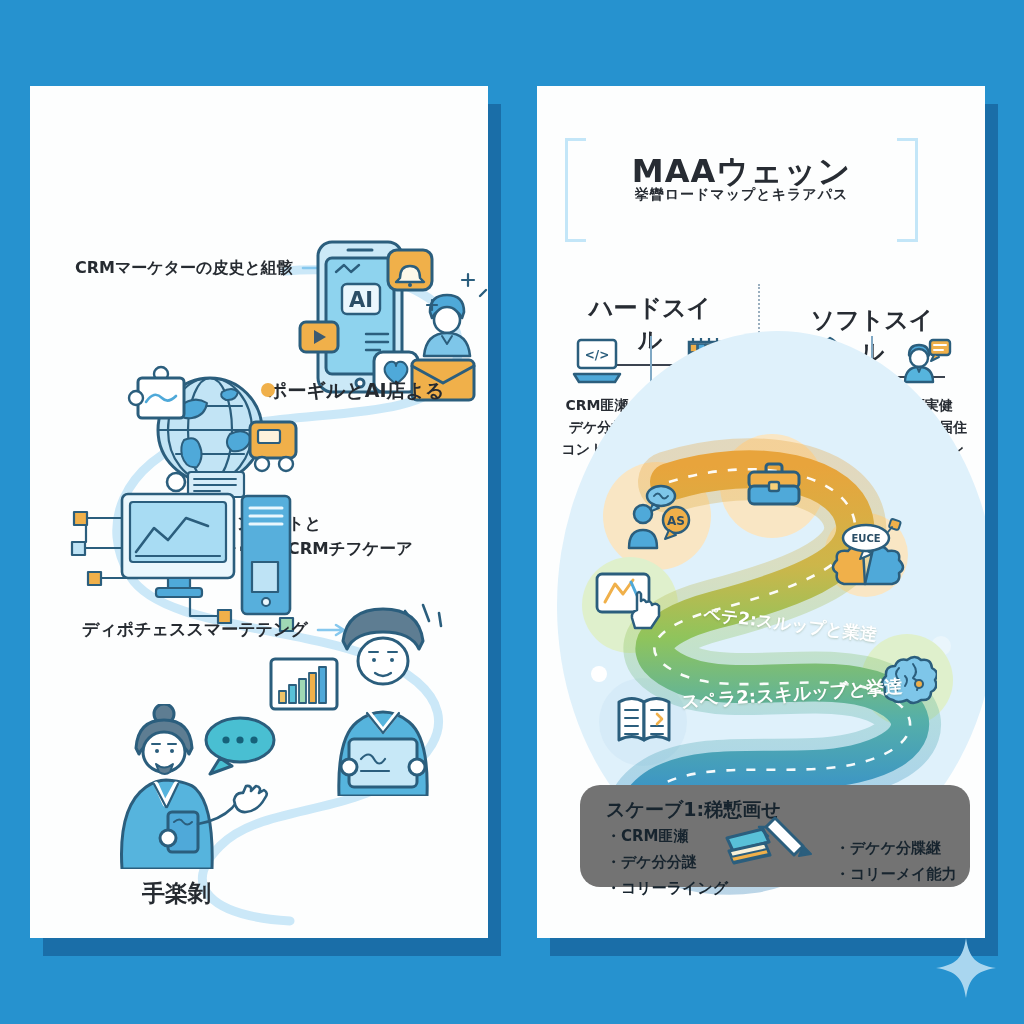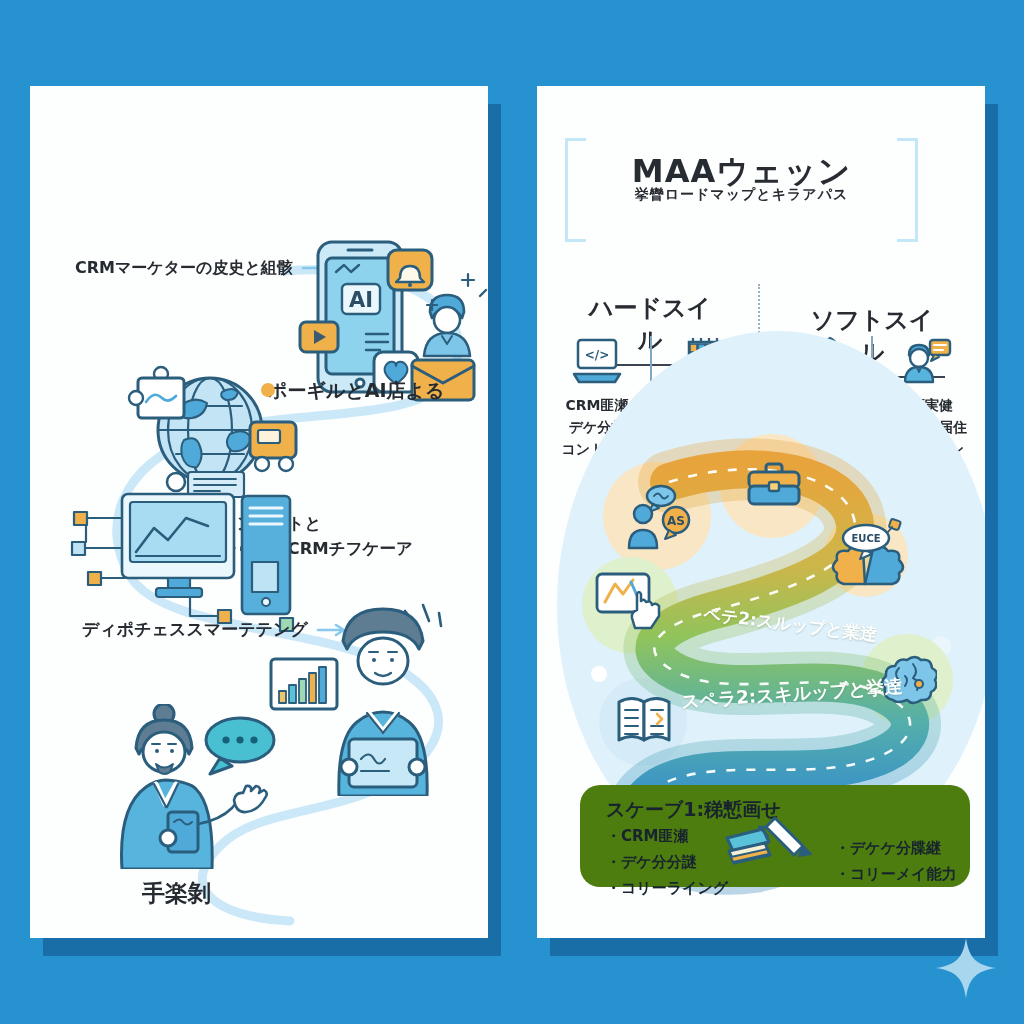--- a/index.html
+++ b/index.html
@@ -22,21 +22,21 @@
   .lbl{position:absolute;font-weight:bold;color:#262B31;line-height:1.5;white-space:nowrap;}
   .lbl .arr{margin-left:8px;vertical-align:-2px;}
   .skill-header{font-weight:bold;font-size:24px;text-align:center;color:#272C33;
     padding-bottom:8px;border-bottom:2px solid #3C4450;}
   .skill-col{position:absolute;text-align:center;font-weight:bold;font-size:14px;line-height:22px;color:#272C33;}
   .skill-col svg{display:block;margin:0 auto 6px auto;}
   .div-dotted{position:absolute;border-left:2px dotted #9AAFBF;}
   .div-solid{position:absolute;border-left:2px solid #7FA8C4;}
   .path-label{position:absolute;color:#FFFFFF;font-weight:bold;font-size:17px;white-space:nowrap;
     text-shadow:0 1px 2px rgba(60,90,40,.25);}
-  .step-box{position:absolute;left:43px;top:699px;width:390px;height:102px;background:#4d7c0f;border-radius:20px;}
+  .step-box{position:absolute;left:43px;top:699px;width:390px;height:102px;background:#737373;border-radius:20px;}
   .step-heading{position:absolute;left:26px;top:12px;font-weight:bold;font-size:19px;color:#17242E;white-space:nowrap;}
   .bullets{position:absolute;font-weight:bold;font-size:15px;line-height:26px;color:#17242E;white-space:nowrap;}
 </style>
 </head>
 <body>
 
 <div class="stage">
 
   <section class="panel panel-left">
 

